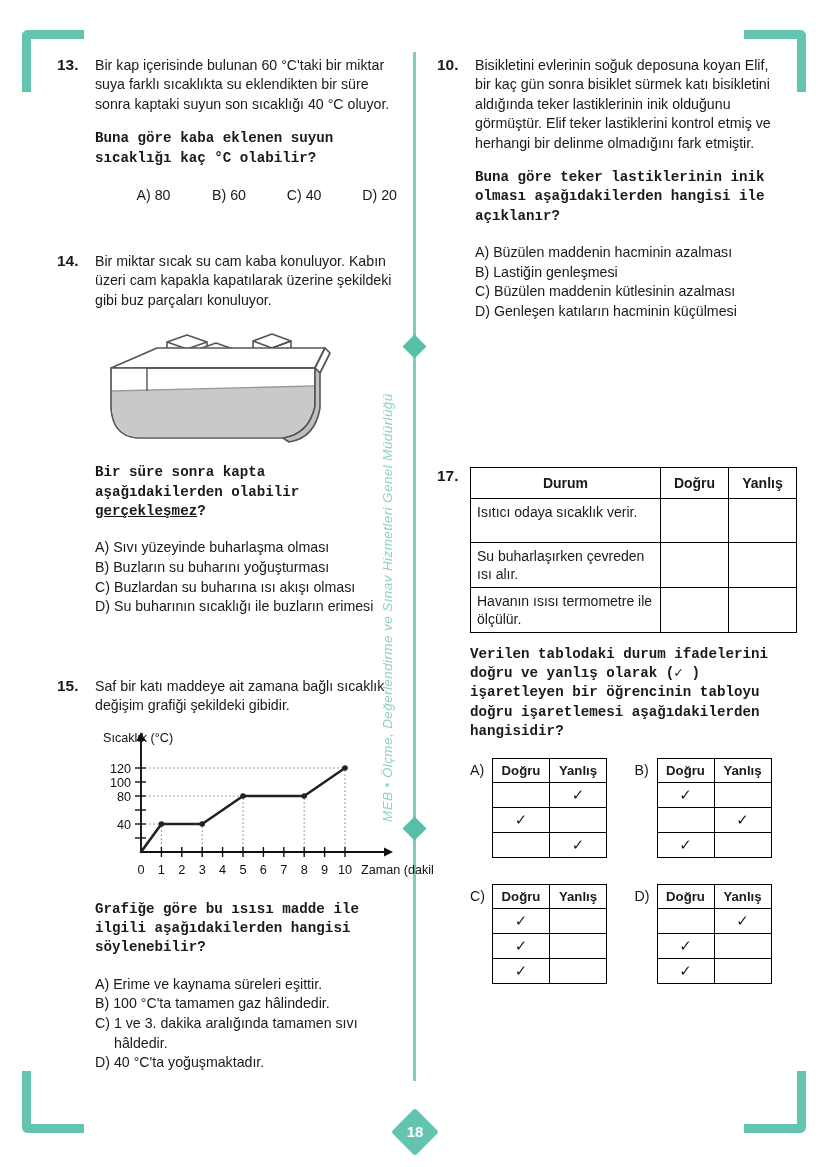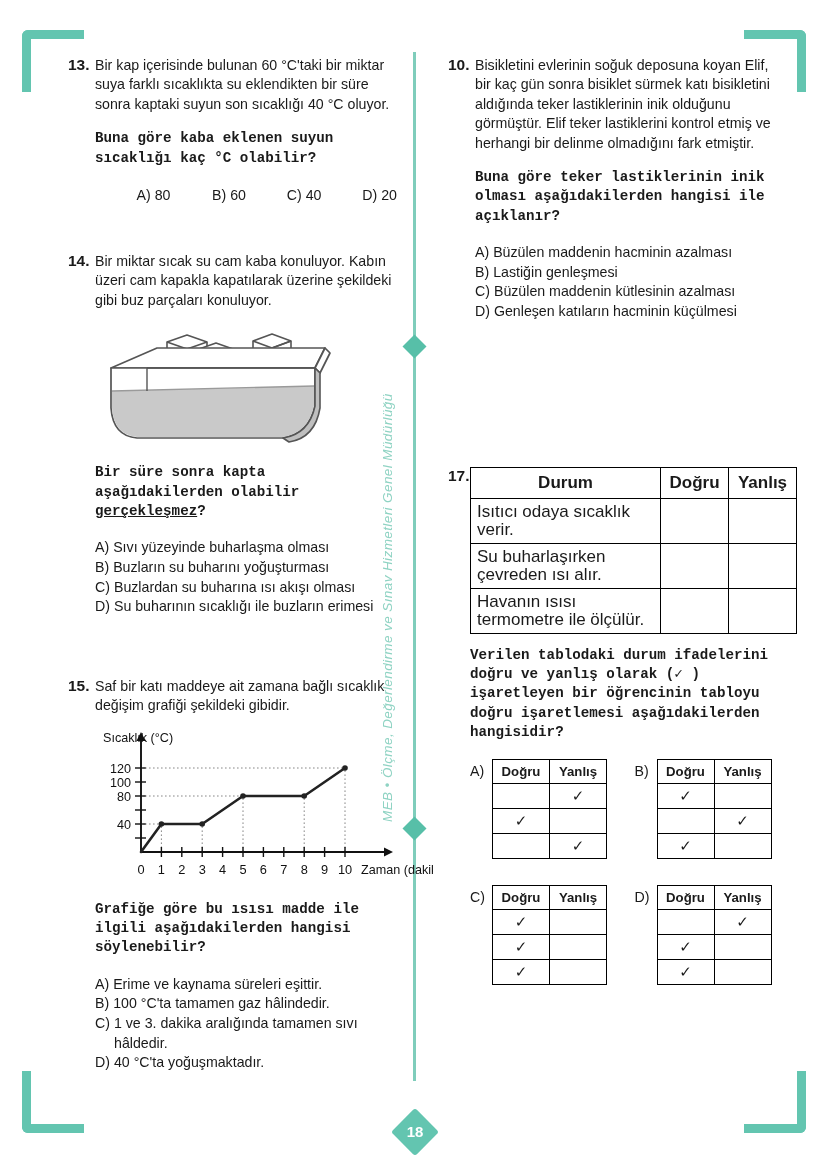--- a/index.html
+++ b/index.html
@@ -100,21 +100,21 @@
     width: 340px;
   }
   .col-left  { left: 57px; }
   .col-right { left: 437px; }
 
   
   .q { position: relative; }
   .q + .q { margin-top: 0; }
   .qnum {
     position: absolute;
-    left: 11px;
+    left: 0;
     top: 0;
     width: 34px;
     font-weight: bold;
     font-size: 15.5px;
     text-align: left;
   }
   .qbody { margin-left: 38px; }
 
   .stem {
     font-size: 14.2px;
@@ -140,21 +140,21 @@
   .fig14 { margin: 14px 0 4px 6px; }
 
   
   .fig15 { margin: 10px 0 4px -32px; }
 
   
   .tbl17 {
     border-collapse: collapse;
     width: 327px;
     margin-top: 2px;
-    font-size: 17px;
+    font-size: 14px;
   }
   .tbl17 td, .tbl17 th {
     border: 1.6px solid #000;
     padding: 4px 6px;
     vertical-align: top;
     line-height: 18px;
     font-weight: normal;
     text-align: left;
   }
   .tbl17 th { text-align: center; font-weight: bold; padding: 6px 6px; }

